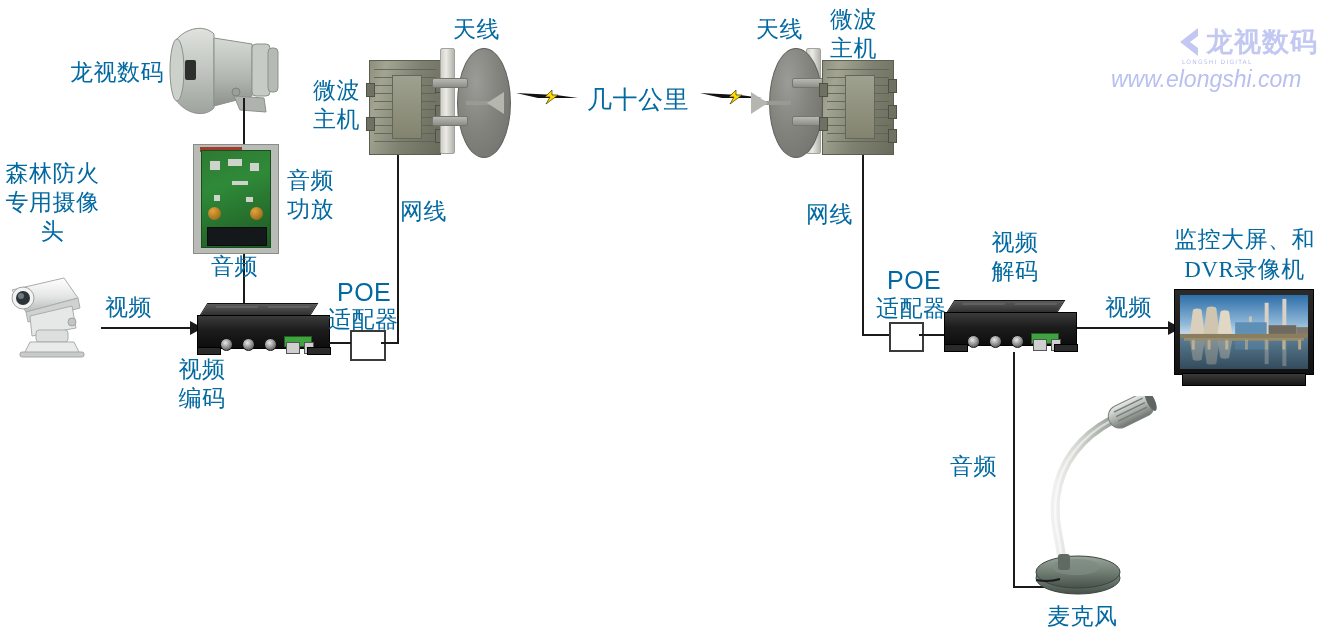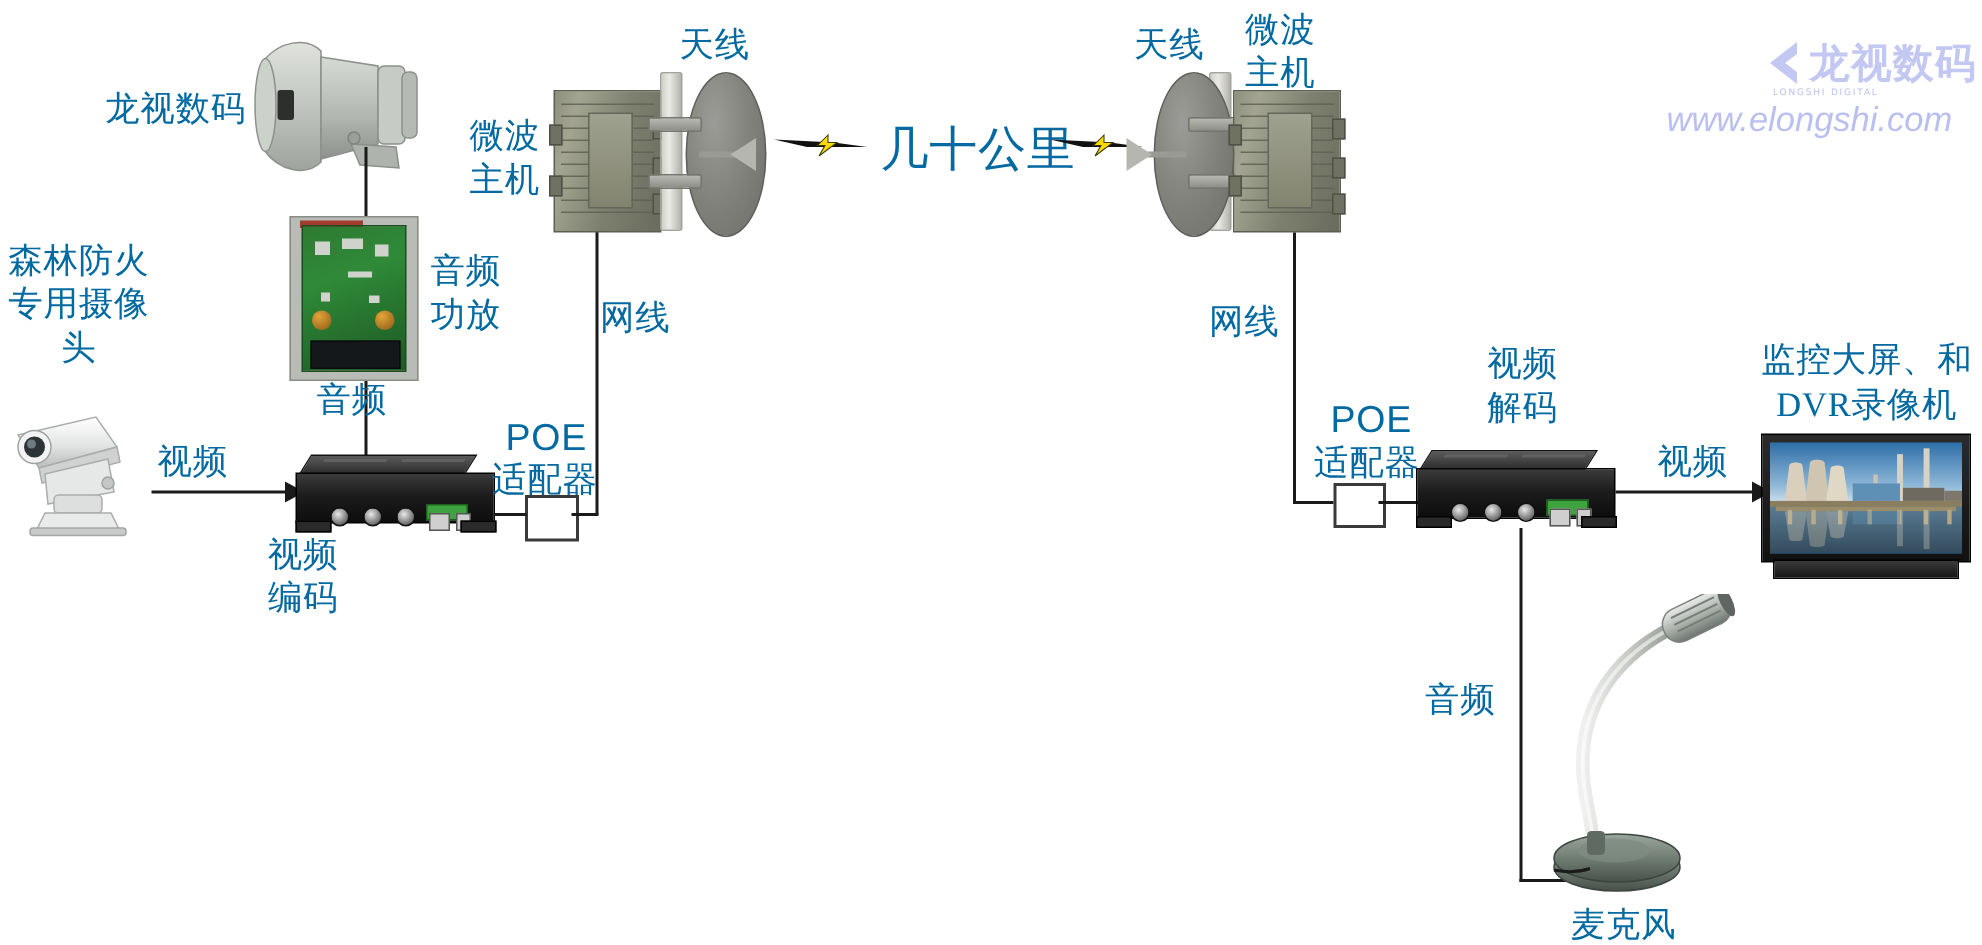--- a/index.html
+++ b/index.html
@@ -392,21 +392,21 @@
   </div>
   <div class="dish-stem" style="left:466px; top:101px; width:26px;"></div>
   <div class="dish-feed" style="left:487px; top:92px; border-right:17px solid #b6b6b1;"></div>
   <div class="mast-clamp" style="left:432px; top:78px;"></div>
   <div class="mast-clamp" style="left:432px; top:116px;"></div>
 
   <svg class="bolt" style="left:516px; top:86px;" width="64" height="22" viewBox="0 0 64 22">
     <polygon points="0,7 40,9 62,12 22,12" fill="#111111"></polygon>
     <polygon points="36,4 29,11 34,11 30,18 42,9 36,9" fill="#ffd900" stroke="#3a3a00" stroke-width="0.7"></polygon>
   </svg>
-  <div class="lbl" style="left:587px; top:85px; font-size:32px;">几十公里</div>
+  <div class="lbl" style="left:587px; top:85px; font-size:25px;">几十公里</div>
   <svg class="bolt" style="left:700px; top:86px;" width="64" height="22" viewBox="0 0 64 22">
     <polygon points="0,7 40,9 62,12 22,12" fill="#111111"></polygon>
     <polygon points="36,4 29,11 34,11 30,18 42,9 36,9" fill="#ffd900" stroke="#3a3a00" stroke-width="0.7"></polygon>
   </svg>
 
   <div class="lbl" style="left:756px; top:15px;">天线</div>
   <div class="mast" style="left:806px; top:48px; height:104px;"></div>
   <div class="dish" style="left:764px; top:48px; width:60px; height:112px;">
     <div class="dish-face" style="left:5px; top:0px;"></div>
   </div>

